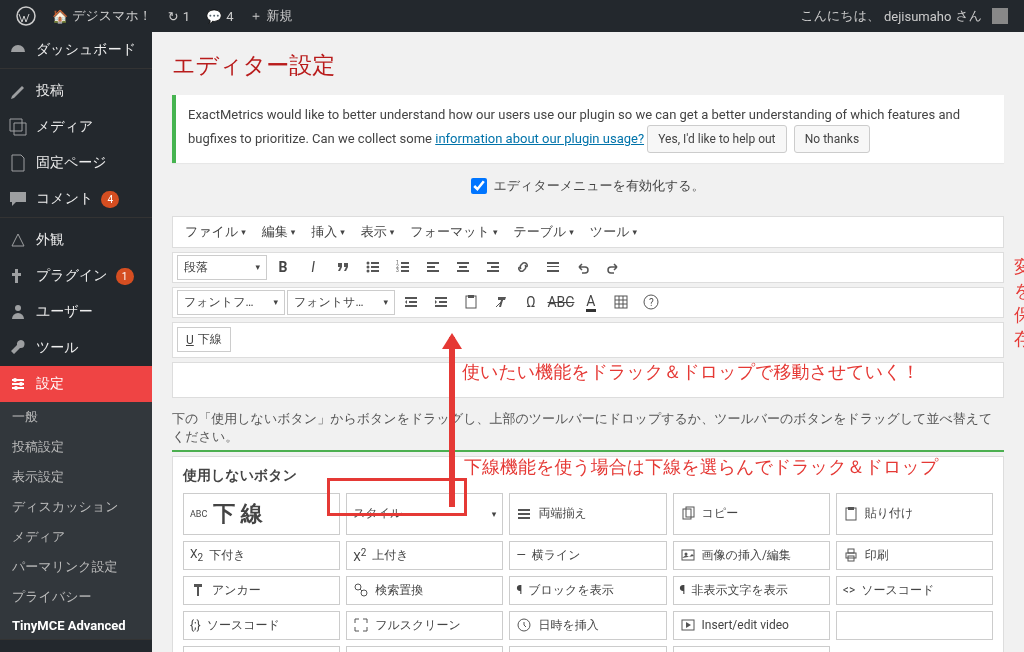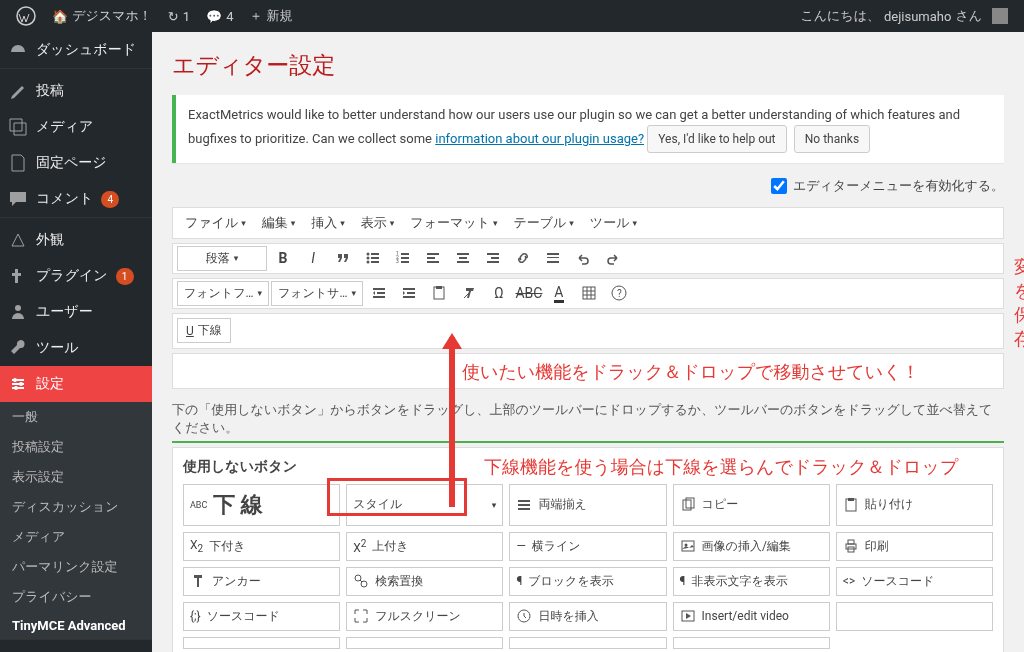--- a/index.html
+++ b/index.html
@@ -18,43 +18,43 @@
 .submenu{background:#32373c}
 .submenu-item{padding:6px 12px;font-size:13px;color:#bbb;cursor:pointer}
 .submenu-item.current{color:#fff;font-weight:bold}
 .menu-icon{width:20px;height:20px;fill:currentColor;opacity:.6}
 .content{flex:1;padding:0 20px 20px 20px;overflow-y:auto;position:relative}
 h1{font-size:23px;font-weight:400;margin:18px 0 14px 0;color:#b91c1c}
 .notice{border-left:4px solid #46b450;background:#fff;padding:10px 12px;margin-bottom:14px;box-shadow:0 1px 1px rgba(0,0,0,.04);font-size:13px;line-height:1.5}
 .notice a{color:#0073aa}
 .button{display:inline-block;padding:4px 10px;border:1px solid #ccc;background:#f7f7f7;border-radius:3px;font-size:12px;cursor:pointer;margin-right:4px}
 .button-primary{background:#0085ba;border-color:#006799;color:#fff;padding:6px 12px;font-size:13px}
-.header-row{display:flex;justify-content:flex-end;align-items:center;margin-bottom:12px}
+.header-row{display:flex;justify-content:center;align-items:center;margin-bottom:21px}
 .checkbox-row{display:flex;align-items:center;gap:6px}
 .checkbox-row input{width:16px;height:16px}
 .menubar{border:1px solid #ddd;background:#fff;display:flex;padding:2px 4px;margin-bottom:4px}
 .menubar-item{padding:4px 8px;font-size:13px;display:flex;align-items:center;gap:3px;cursor:pointer}
 .caret{font-size:9px}
 .toolbar{border:1px solid #ddd;background:#fff;display:flex;align-items:center;padding:2px 4px;margin-bottom:4px;gap:2px;flex-wrap:wrap}
-.tb-select{border:1px solid #ccc;padding:3px 6px;font-size:12px;display:flex;align-items:center;gap:4px;min-width:90px;justify-content:center}
+.tb-select{border:1px solid #ccc;padding:3px 6px;font-size:12px;display:flex;align-items:center;gap:20px;min-width:90px;justify-content:space-between}
 .tb-btn{width:28px;height:24px;display:flex;align-items:center;justify-content:center;font-size:14px;cursor:pointer}
 .tb-btn svg{width:16px;height:16px;fill:#555}
 .toolbar-empty{border:1px solid #ddd;background:#fff;height:36px;display:flex;align-items:center;padding:4px;margin-bottom:4px}
 .underline-btn{border:1px solid #ccc;padding:3px 8px;display:inline-flex;align-items:center;gap:4px;font-size:12px}
 .instruction{font-size:13px;color:#555;margin:12px 0 4px 0}
 .green-hr{height:2px;background:#4caf50}
 .unused-section{border:1px solid #ddd;background:#fff;padding:10px;margin-top:4px}
 .unused-title{font-weight:bold;font-size:14px;margin-bottom:8px}
 .unused-grid{display:grid;grid-template-columns:repeat(5,1fr);gap:6px}
 .unused-btn{border:1px solid #ccc;background:#fff;padding:5px 6px;display:flex;align-items:center;gap:6px;font-size:12px;cursor:move}
 .unused-btn svg{width:16px;height:16px;fill:#555;flex-shrink:0}
 .anno-red{color:#e53935;font-size:18px;font-weight:500}
 .anno1{position:absolute;top:223px;left:862px}
 .anno2{position:absolute;top:328px;left:310px}
-.anno3{position:absolute;top:423px;left:332px}
+.anno3{position:absolute;top:423px;left:312px}
 .arrow{position:absolute;top:305px;left:293px;width:14px;height:170px}
 .arrow-line{background:#e53935;width:6px;height:170px;margin:0 auto}
 .arrow-head{position:absolute;top:-4px;left:-3px;width:0;height:0;border-left:10px solid transparent;border-right:10px solid transparent;border-bottom:16px solid #e53935}
 .highlight-box{position:absolute;top:446px;left:175px;width:140px;height:38px;border:3px solid #e53935;pointer-events:none}
 .underline-label{font-family:serif;font-size:22px;font-weight:bold}
 </style>
 </head>
 <body>
 
 <div class="adminbar">

